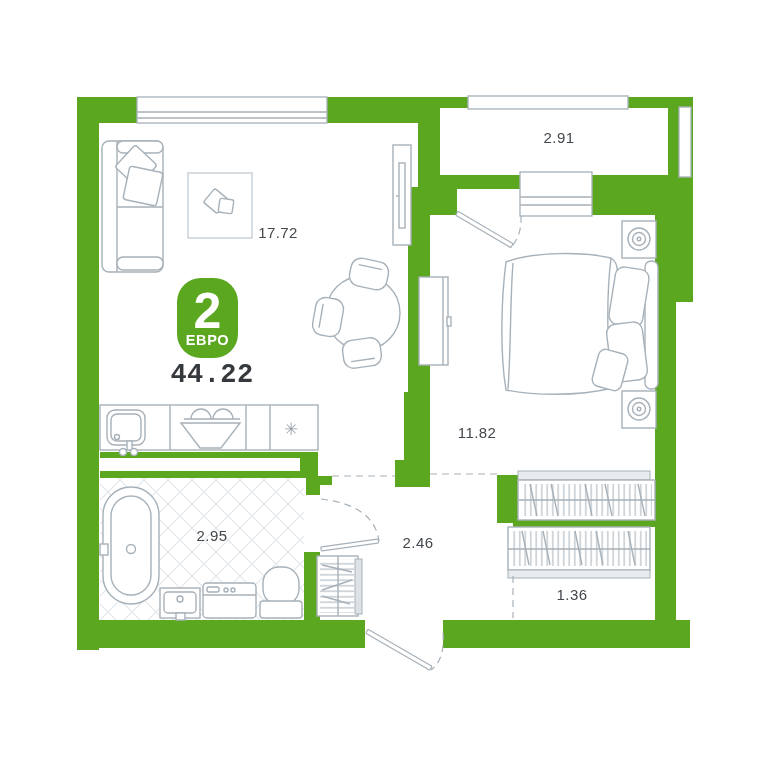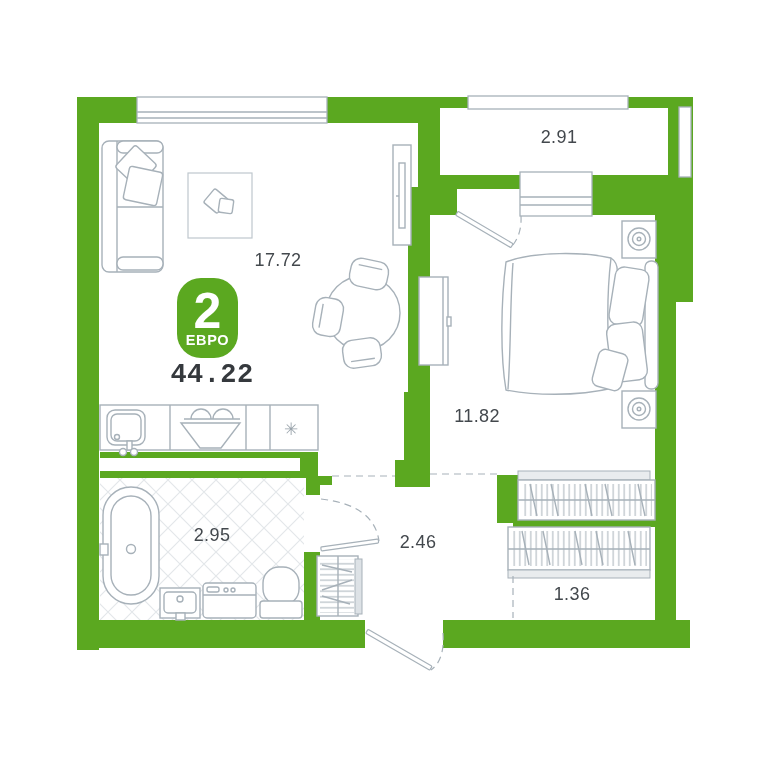--- a/index.html
+++ b/index.html
@@ -15,21 +15,21 @@
   .f{fill:#fff;stroke:var(--line);stroke-width:1.4;}
   .s{fill:none;stroke:var(--line);stroke-width:1.4;}
   .sl{fill:none;stroke:var(--line-light);stroke-width:1.2;}
   .d{fill:none;stroke:var(--line);stroke-width:1.2;stroke-dasharray:7 5;}
   .win{fill:#fff;stroke:var(--line);stroke-width:1.3;}
   .shelf{fill:#e9ecee;stroke:var(--line);stroke-width:1;}
   .panel{fill:#dde2e6;stroke:var(--line);stroke-width:1;}
   .leaf{fill:#fff;stroke:var(--line);stroke-width:1.2;}
   
   .lbl{position:absolute;transform:translate(-50%,-50%);color:var(--text);
-       font-size:18px;letter-spacing:.4px;white-space:nowrap;}
+       font-size:15px;letter-spacing:.4px;white-space:nowrap;}
   .total{position:absolute;transform:translate(-50%,-50%);color:var(--text-strong);
        font-size:27px;font-weight:700;letter-spacing:.4px;font-family:Liberation Mono, monospace;}
   .badge{position:absolute;left:177px;top:278px;width:61px;height:80px;
        background:var(--wall);border-radius:24px;display:flex;flex-direction:column;
        align-items:center;justify-content:center;color:var(--badge-text);}
   .badge .num{font-size:50px;font-weight:700;line-height:.92;}
   .badge .typ{font-size:14.5px;font-weight:700;letter-spacing:.6px;margin-top:-2px;}
   .fridge{position:absolute;transform:translate(-50%,-50%);color:#99a3ab;font-size:17px;}
 </style>
 </head>
@@ -249,23 +249,23 @@
       <path class="d" d="M321 499 Q374 505 379 541"></path>
     </g>
     <g>
       <g transform="rotate(30 367 631)">
           <rect class="leaf" x="367" y="629" width="74" height="4.5" rx="1"></rect>
         </g>
       <path class="d" d="M443 633 Q445 660 431 670"></path>
     </g>
   </svg>
 
-  <div class="lbl" style="left:278px;top:260px">17.72</div>
+  <div class="lbl" style="left:278px;top:232px">17.72</div>
   <div class="lbl" style="left:559px;top:137px">2.91</div>
-  <div class="lbl" style="left:477px;top:416px">11.82</div>
+  <div class="lbl" style="left:477px;top:432px">11.82</div>
   <div class="lbl" style="left:212px;top:535px">2.95</div>
   <div class="lbl" style="left:418px;top:542px">2.46</div>
   <div class="lbl" style="left:572px;top:594px">1.36</div>
 
   <div class="fridge" style="left:291px;top:429px">✳</div>
 
   <div class="badge">
     <div class="num">2</div>
     <div class="typ">ЕВРО</div>
   </div>

